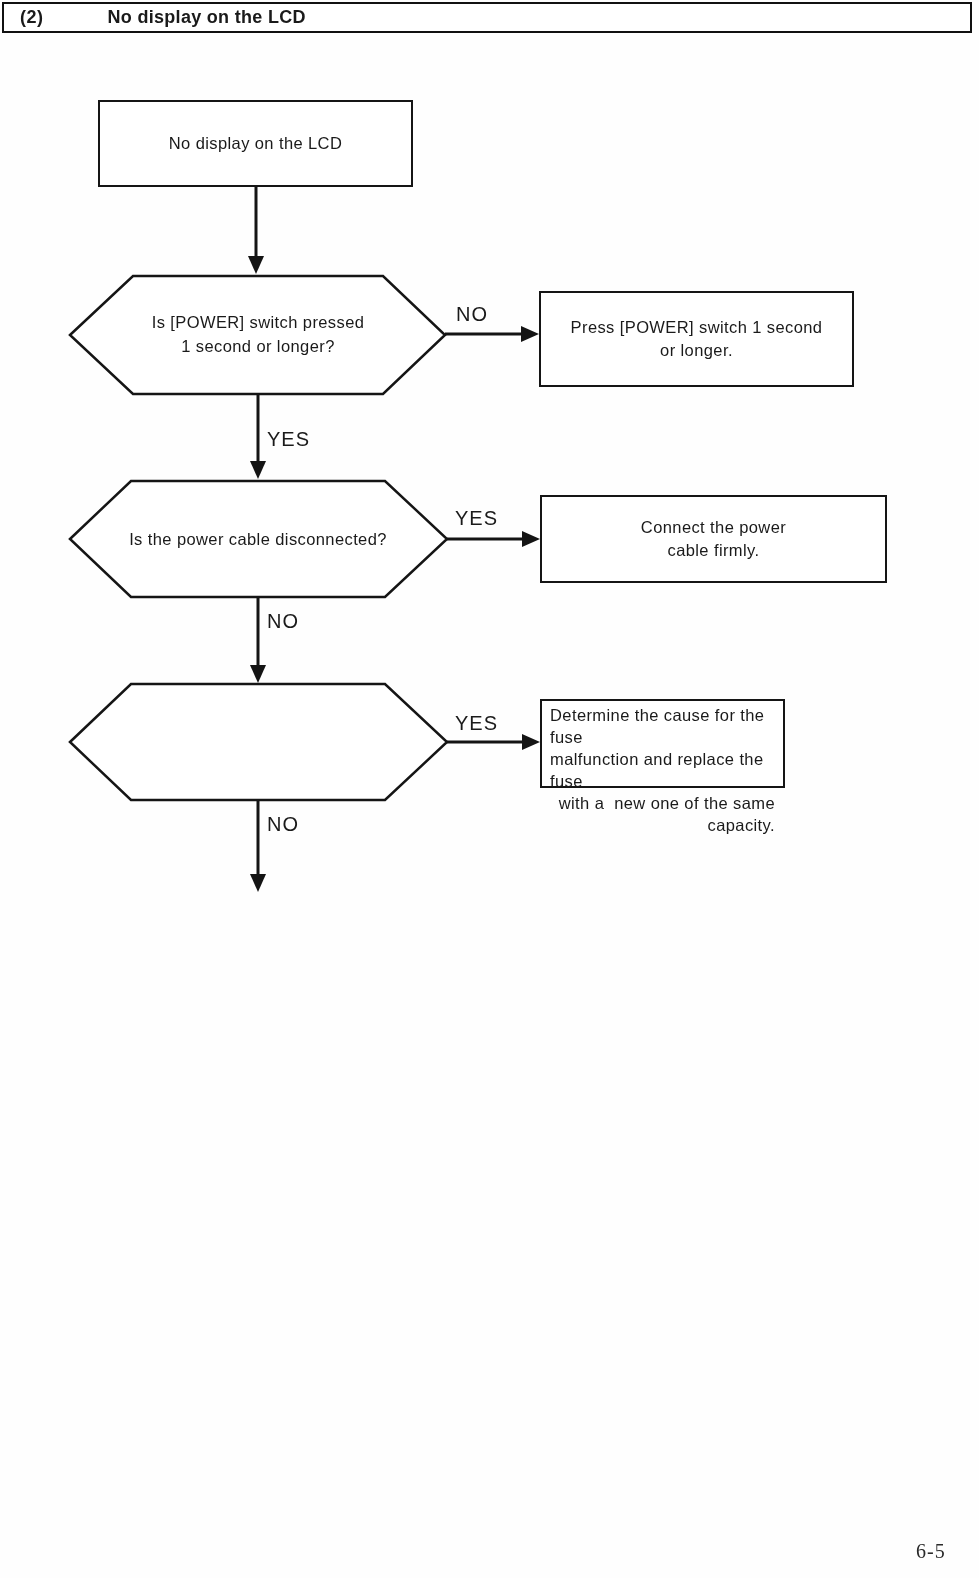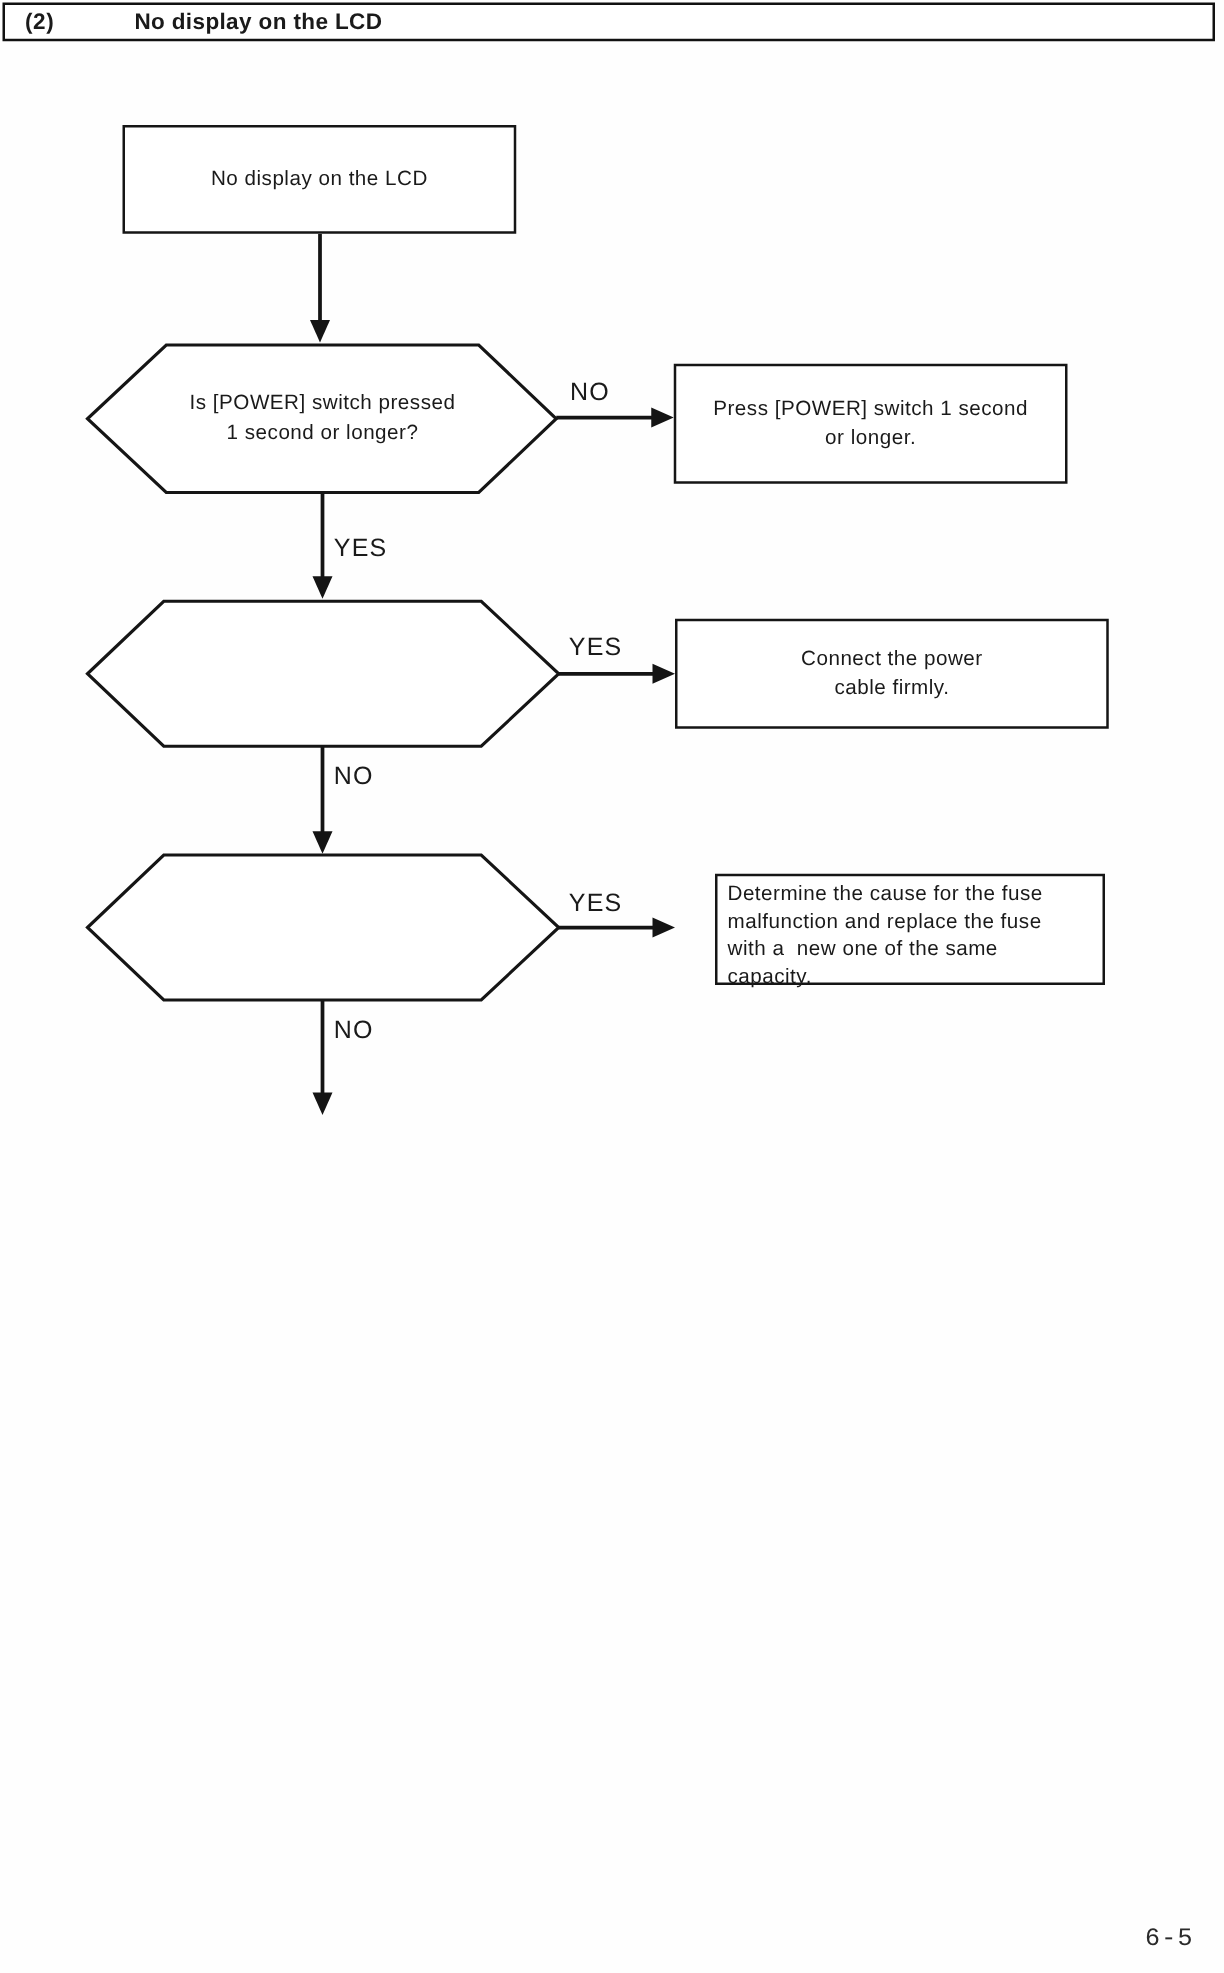--- a/index.html
+++ b/index.html
@@ -77,21 +77,21 @@
   }
   .branch-label {
     position: absolute;
     font-size: 20px;
     letter-spacing: 1px;
   }
   .page-number {
     position: absolute;
     left: 916px;
     top: 1540px;
-    font-family: Liberation Mono, monospace;
+    font-family: Liberation Serif, serif;
     font-size: 20px;
     color: #2a2a2a;
     letter-spacing: 1px;
   }
 </style>
 </head>
 <body>
 
 <div class="page">
 
@@ -139,32 +139,35 @@
     <div>1 second or longer?</div>
   </div>
   <div class="branch-label" style="left:456px; top:303px;">NO</div>
   <div class="branch-label" style="left:267px; top:428px;">YES</div>
 
   <div class="fbox" style="left:539px; top:291px; width:315px; height:96px;">
     <div>Press [POWER] switch 1 second</div>
     <div>or longer.</div>
   </div>
 
+  <div class="hex-text" style="left:99px; top:527px; width:318px;">
+    <div>Is the power cable disconnected?</div>
+  </div>
   <div class="branch-label" style="left:455px; top:507px;">YES</div>
   <div class="branch-label" style="left:267px; top:610px;">NO</div>
 
   <div class="fbox" style="left:540px; top:495px; width:347px; height:88px;">
     <div>Connect the power</div>
     <div>cable firmly.</div>
   </div>
 
   <div class="branch-label" style="left:455px; top:712px;">YES</div>
   <div class="branch-label" style="left:267px; top:813px;">NO</div>
 
-  <div class="fbox left-align" style="left:572px; top:699px; width:312px; height:89px;">
+  <div class="fbox left-align" style="left:540px; top:699px; width:245px; height:89px;align-items:flex-end;">
     <div>Determine the cause for the fuse</div>
     <div>malfunction and replace the fuse</div>
     <div>with a  new one of the same</div>
     <div>capacity.</div>
   </div>
 
 
   <div class="page-number">6-5</div>
 
 </div>

